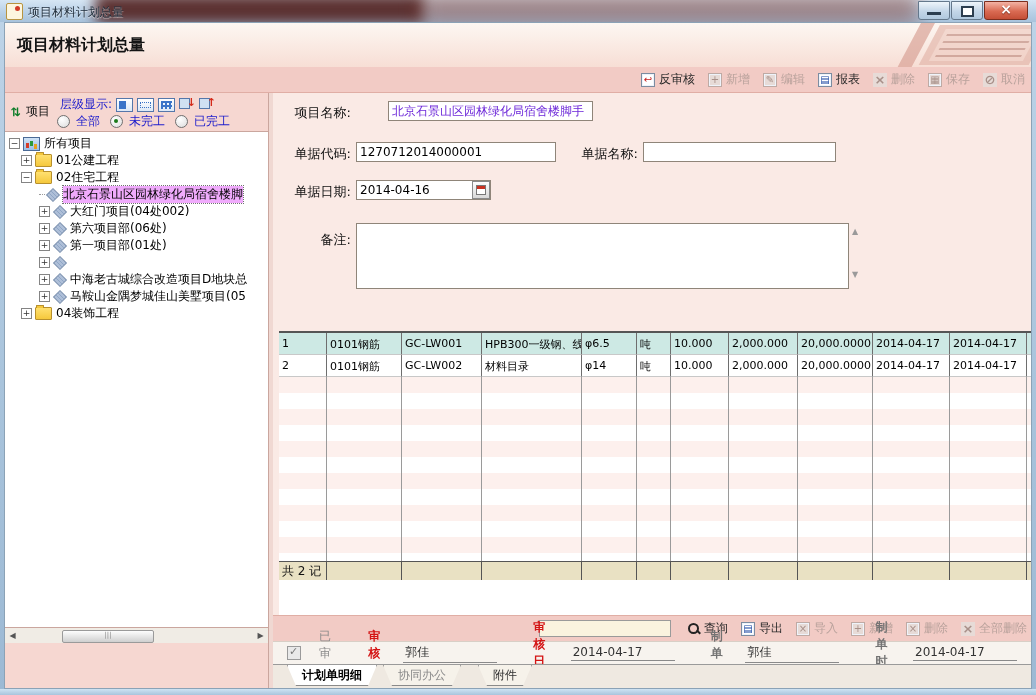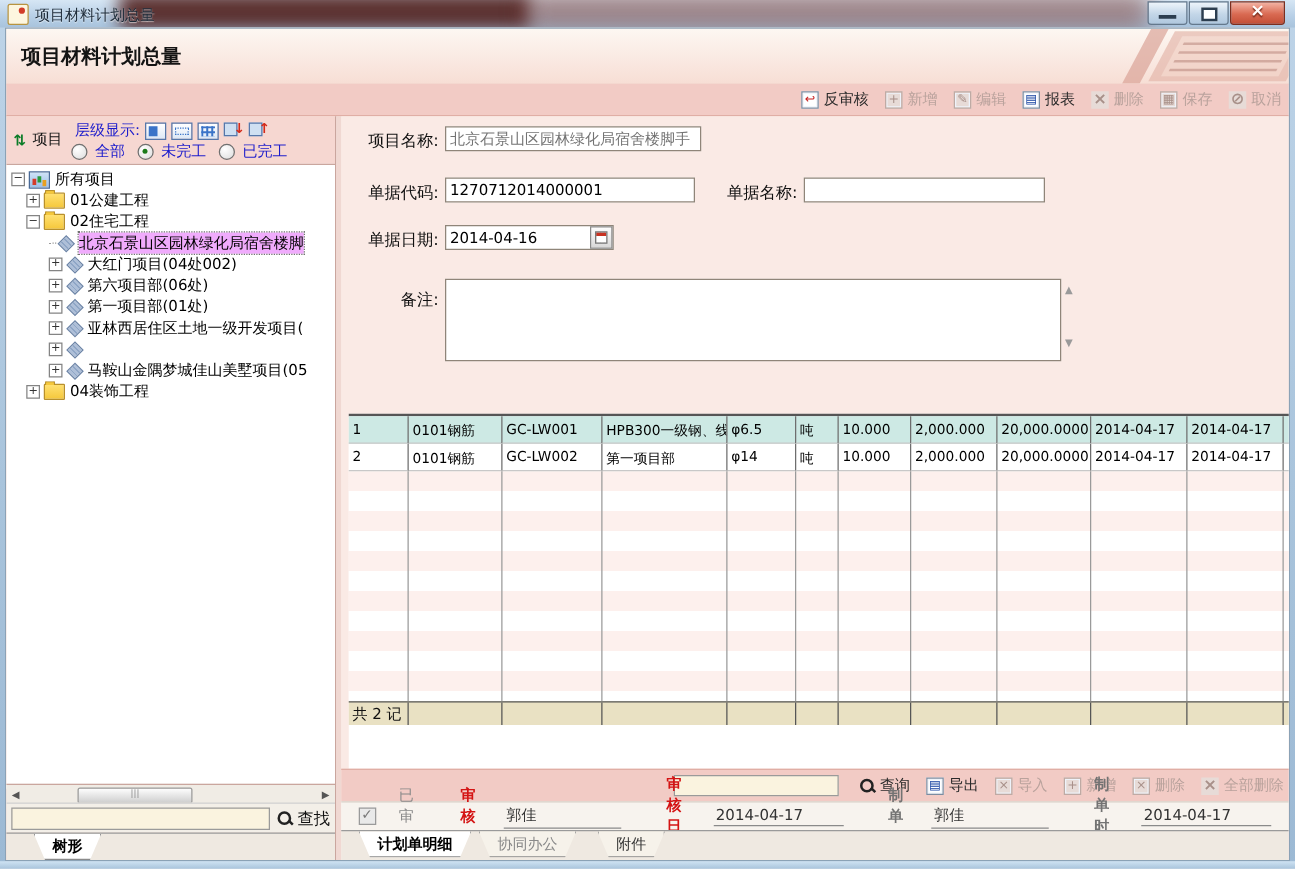--- a/index.html
+++ b/index.html
@@ -91,21 +91,21 @@
   .mag::after{content:"";position:absolute;left:8px;top:8px;width:5px;height:2px;background:#222;transform:rotate(45deg);}
   .side-tabs{position:absolute;left:0;top:573px;right:0;bottom:0;background:#efe9e1;border-top:1px solid #9a9a9a;}
   .tab{position:absolute;top:0;height:20px;line-height:20px;font-size:12px;padding:0 14px;color:#333;
     background:#f6f2ea;border:1px solid #8a8a8a;border-top:none;clip-path:polygon(0 0,100% 0,calc(100% - 9px) 100%,9px 100%);cursor:pointer;}
   .side-tabs .tab{left:22px;}
   
   .main{position:absolute;left:268px;top:70px;right:0;bottom:0;background:#faeae5;}
   .splitter{position:absolute;left:264px;top:70px;width:4px;bottom:0;background:#f0d8d2;}
   .flabel{position:absolute;font-size:13px;color:#111;text-align:right;}
   .finput{position:absolute;height:20px;border:1px solid #8f8579;background:#fff;font-size:12px;padding:0 3px;box-sizing:border-box;font-family:"DejaVu Sans",sans-serif;}
-  .finput.gray{color:#737373;}
+  .finput.gray{color:#6d28d9;margin-left:32px;}
   .calbtn{position:absolute;width:18px;height:18px;border:1px solid #8a8a8a;background:linear-gradient(180deg,#fdfdfd,#d8d8d8);box-sizing:border-box;cursor:pointer;}
   .calbtn::after{content:"";position:absolute;left:3px;top:3px;right:3px;bottom:3px;background:
     linear-gradient(180deg,#c83222 3px,#fff 3px),linear-gradient(90deg,#9a9a9a 1px,transparent 1px) 0 3px/3px 100%;border:1px solid #777;}
   .remark-arrows{position:absolute;width:12px;display:flex;flex-direction:column;justify-content:space-between;color:#9a9a9a;font-size:8px;text-align:center;}
   textarea.remark{position:absolute;border:1px solid #8f8579;background:#fff;resize:none;font-family:"DejaVu Sans",sans-serif;font-size:12px;}
   
   .grid{position:absolute;left:6px;top:238px;width:756px;height:284px;border-top:2px solid #555;box-sizing:border-box;background:#fff;}
   .grow{display:flex;}
   .gcell{box-sizing:border-box;border-right:1px solid #6e6e6e;overflow:hidden;white-space:nowrap;}
   .ghead{height:36px;background:#efc7c1;border-bottom:1px solid #4a4a4a;}
@@ -281,26 +281,26 @@
         <div class="titem">
           <span class="ind2"></span>
           <span class="exp">+</span>
           <span class="ti-diamond"></span>
           <span class="tlabel">第一项目部(01处)</span>
         </div>
         <div class="titem">
           <span class="ind2"></span>
           <span class="exp">+</span>
           <span class="ti-diamond"></span>
-          <span class="tlabel">亚林西居住区土地一级开发项目(</span>
-        </div>
-        <div class="titem">
-          <span class="ind2"></span>
-          <span class="exp">+</span>
-          <span class="ti-diamond"></span>
+        </div>
+        <div class="titem">
+          <span class="ind2"></span>
+          <span class="exp">+</span>
+          <span class="ti-diamond"></span>
+          <span class="tlabel">中海老古城综合改造项目D地块总</span>
         </div>
         <div class="titem">
           <span class="ind2"></span>
           <span class="exp">+</span>
           <span class="ti-diamond"></span>
           <span class="tlabel">马鞍山金隅梦城佳山美墅项目(05</span>
         </div>
         <div class="titem">
           <span class="ind1"></span>
           <span class="exp">+</span>
@@ -310,31 +310,21 @@
       </div>
 
       <div class="hscroll">
         <span class="sarrow">◀</span>
         <span class="strack">
             <span class="sthumb"></span>
           </span>
         <span class="sarrow">▶</span>
       </div>
 
-      <div class="search-row">
-        <input class="side-input" value="" style="">
-        <span class="findbtn">
-          <span class="mag"></span>
-          <span>查找</span>
-        </span>
-      </div>
-
-      <div class="side-tabs">
-        <span class="tab active">树形</span>
-      </div>
+
     </div>
     <div class="splitter"></div>
 
     <div class="main">
 
       <span class="flabel" style="left:0;top:11px;width:78px;">项目名称:</span>
       <input class="finput gray" style="left: 83px; top: 8px; width: 205px;" readonly="" value="北京石景山区园林绿化局宿舍楼脚手">
 
       <span class="flabel" style="left:0;top:52px;width:78px;">单据代码:</span>
       <input class="finput" style="left: 83px; top: 49px; width: 200px;" value="1270712014000001">
@@ -364,21 +354,21 @@
           <span class="gcell c7">2,000.000</span>
           <span class="gcell c8">20,000.0000</span>
           <span class="gcell c9">2014-04-17</span>
           <span class="gcell c10">2014-04-17</span>
           <span class="gcell c11"></span>
         </div>
         <div class="grow gdata">
           <span class="gcell c0">2</span>
           <span class="gcell c1">0101钢筋</span>
           <span class="gcell c2">GC-LW002</span>
-          <span class="gcell c3">第一项目部</span>
+          <span class="gcell c3">材料目录</span>
           <span class="gcell c4">φ14</span>
           <span class="gcell c5">吨</span>
           <span class="gcell c6">10.000</span>
           <span class="gcell c7">2,000.000</span>
           <span class="gcell c8">20,000.0000</span>
           <span class="gcell c9">2014-04-17</span>
           <span class="gcell c10">2014-04-17</span>
           <span class="gcell c11"></span>
         </div>
         <div class="grow gfiller">

